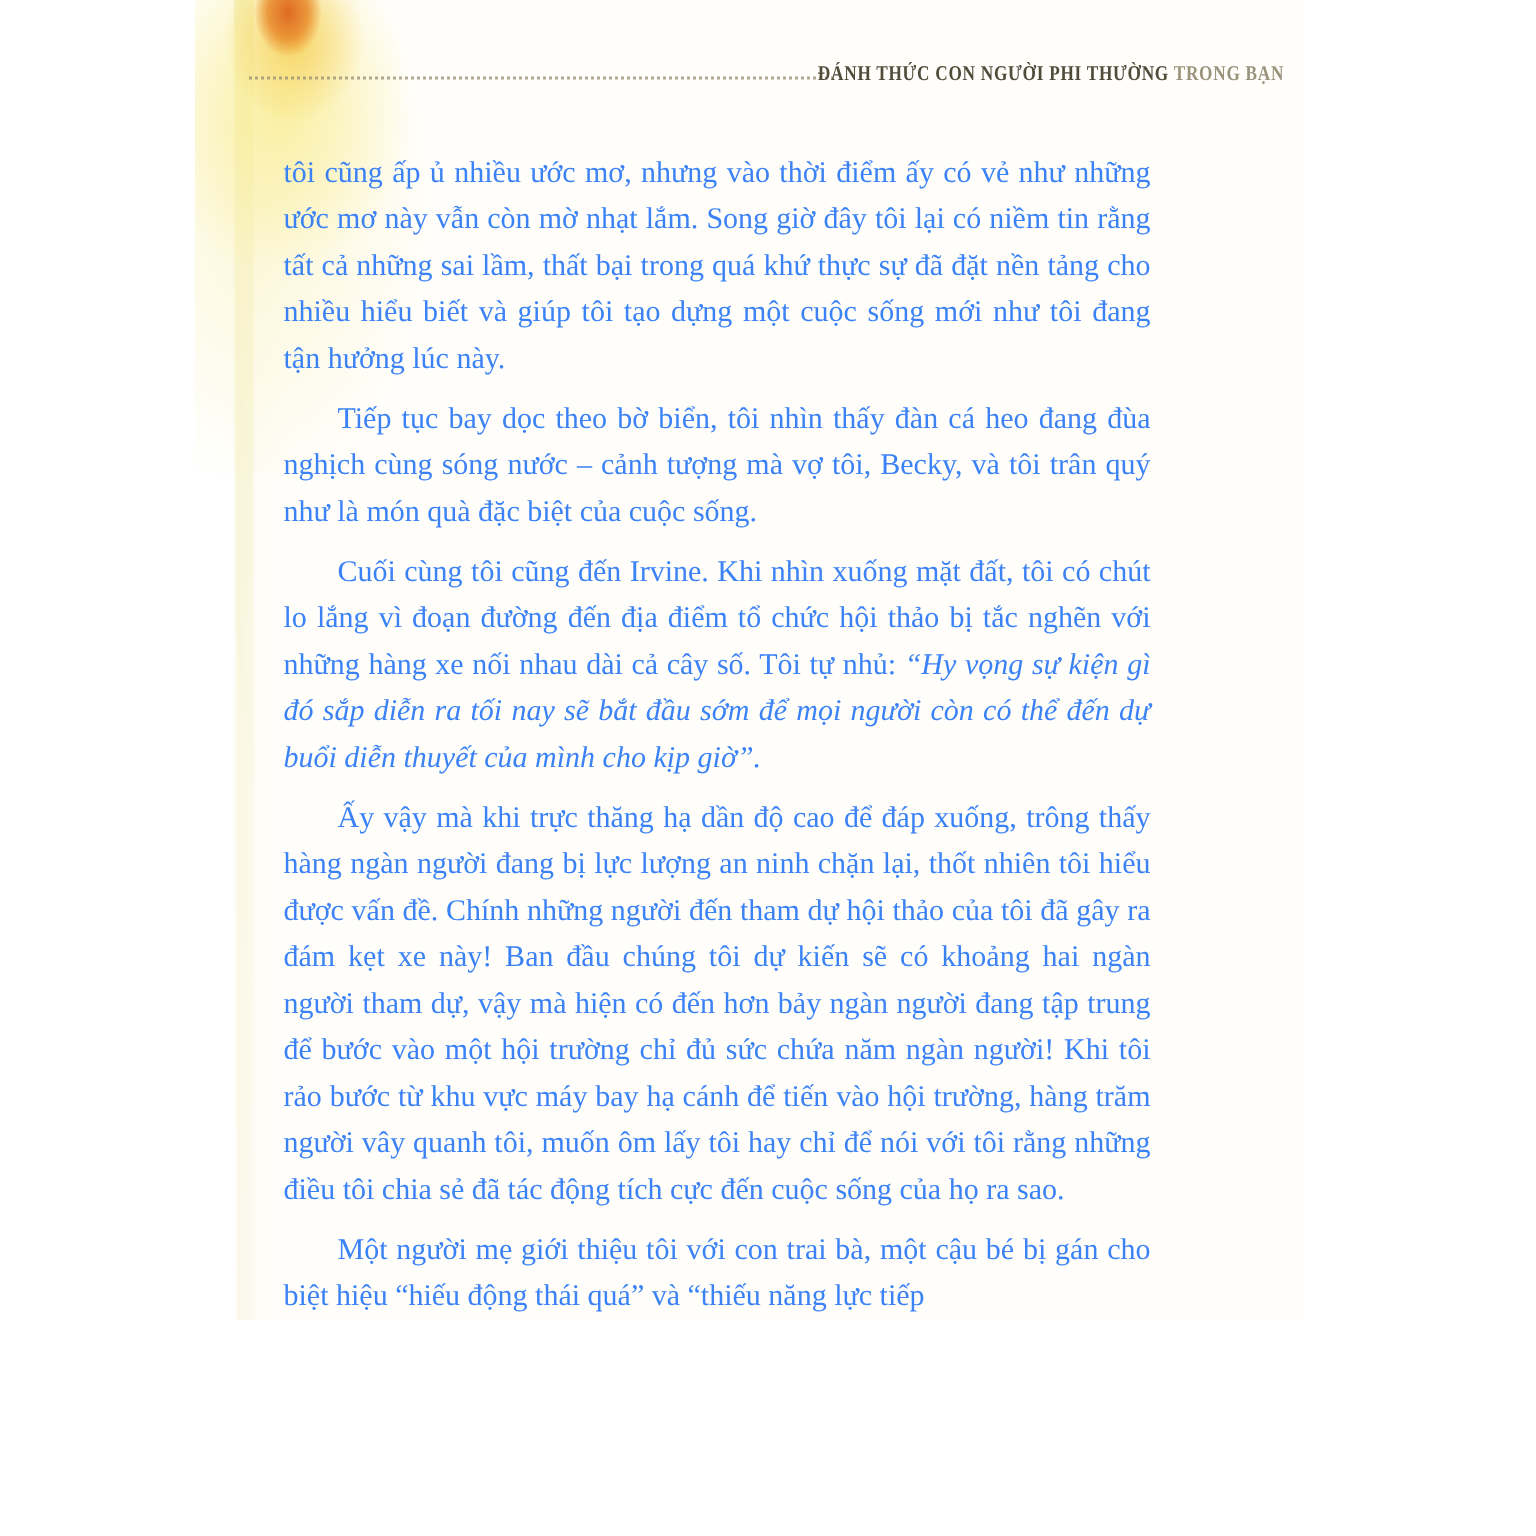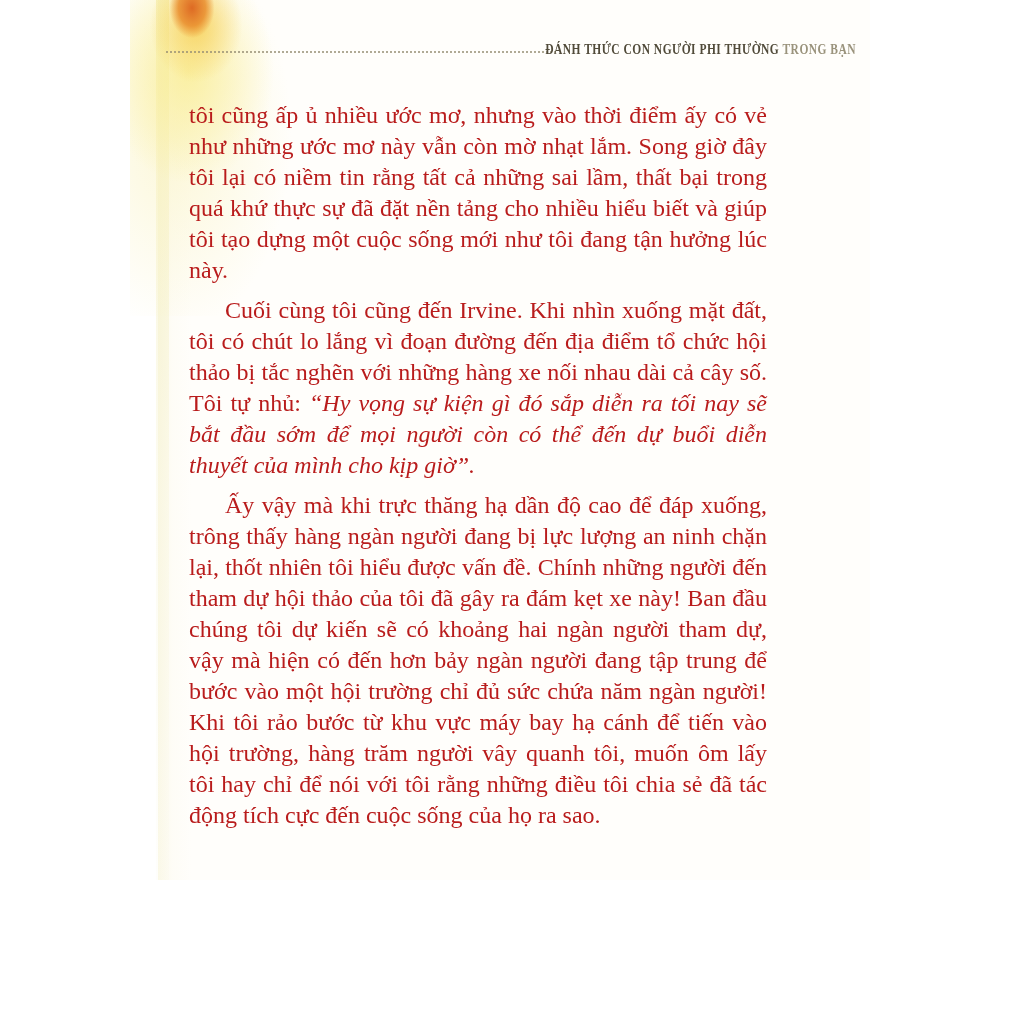--- a/index.html
+++ b/index.html
@@ -43,21 +43,21 @@
   .header-title{
     position:absolute;right:168px;top:42px;
     font-size:14px;font-weight:700;letter-spacing:0.6px;white-space:nowrap;
     color:#514b3a;
     transform:scaleX(0.82);transform-origin:100% 50%;
   }
   .header-title .tail{color:#9a937c;}
   
   .body-text{
     position:absolute;left:189px;top:100px;width:578px;
-    color:#b91c1c;font-size:24px;line-height:31px;text-align:justify;
+    color:#3b82f6;font-size:20px;line-height:31px;text-align:justify;
   }
   .body-text p{margin:0 0 9px 0;text-indent:36px;}
   .body-text p.no-indent{text-indent:0;}
   .italic{font-style:italic;}
   
   .tick{
     position:absolute;left:749px;top:1007px;width:2px;height:17px;
     background:#45403a;opacity:0.85;
   }
   .dot{position:absolute;height:4px;border-radius:2px;background:rgba(175,172,165,0.35);}
@@ -78,26 +78,28 @@
 
   <div class="header-rule"></div>
 
   <div class="header-title">
     <span>ĐÁNH THỨC CON NGƯỜI PHI THƯỜNG</span><span class="tail"> TRONG BẠN</span>
   </div>
 
   <div class="body-text">
     <p class="no-indent">tôi cũng ấp ủ nhiều ước mơ, nhưng vào thời điểm ấy có vẻ như những ước mơ này vẫn còn mờ nhạt lắm. Song giờ đây tôi lại có niềm tin rằng tất cả những sai lầm, thất bại trong quá khứ thực sự đã đặt nền tảng cho nhiều hiểu biết và giúp tôi tạo dựng một cuộc sống mới như tôi đang tận hưởng lúc này.</p>
 
+    <p>Tiếp tục bay dọc theo bờ biển, tôi nhìn thấy đàn cá heo đang đùa nghịch cùng sóng nước – cảnh tượng mà vợ tôi, Becky, và tôi trân quý như là món quà đặc biệt của cuộc sống.</p>
 
     <p><span>Cuối cùng tôi cũng đến Irvine. Khi nhìn xuống mặt đất, tôi có chút lo lắng vì đoạn đường đến địa điểm tổ chức hội thảo bị tắc nghẽn với những hàng xe nối nhau dài cả cây số. Tôi tự nhủ: </span><span class="italic">“Hy vọng sự kiện gì đó sắp diễn ra tối nay sẽ bắt đầu sớm để mọi người còn có thể đến dự buổi diễn thuyết của mình cho kịp giờ”.</span></p>
 
     <p>Ấy vậy mà khi trực thăng hạ dần độ cao để đáp xuống, trông thấy hàng ngàn người đang bị lực lượng an ninh chặn lại, thốt nhiên tôi hiểu được vấn đề. Chính những người đến tham dự hội thảo của tôi đã gây ra đám kẹt xe này! Ban đầu chúng tôi dự kiến sẽ có khoảng hai ngàn người tham dự, vậy mà hiện có đến hơn bảy ngàn người đang tập trung để bước vào một hội trường chỉ đủ sức chứa năm ngàn người! Khi tôi rảo bước từ khu vực máy bay hạ cánh để tiến vào hội trường, hàng trăm người vây quanh tôi, muốn ôm lấy tôi hay chỉ để nói với tôi rằng những điều tôi chia sẻ đã tác động tích cực đến cuộc sống của họ ra sao.</p>
 
 
+    <p>Một người mẹ giới thiệu tôi với con trai bà, một cậu bé bị gán cho biệt hiệu “hiếu động thái quá” và “thiếu năng lực tiếp</p>
   </div>
 
   <div class="tick"></div>
   <div class="dot d1"></div>
   <div class="dot d2"></div>
   <div class="dot d3"></div>
   <div class="dot d4"></div>
   <div class="dot d5"></div>
 
 </div>

